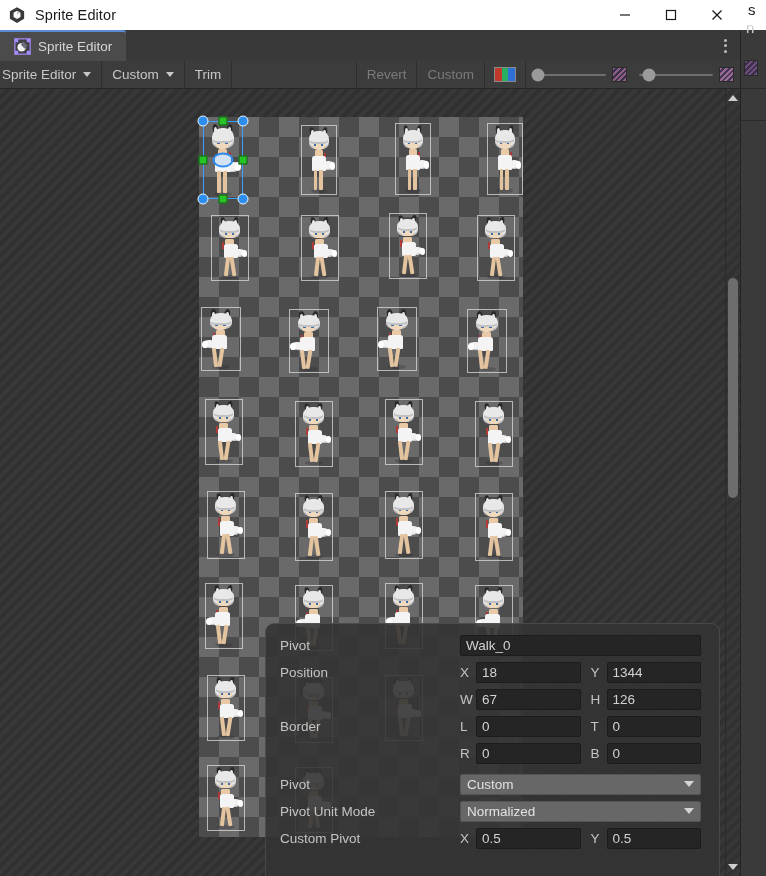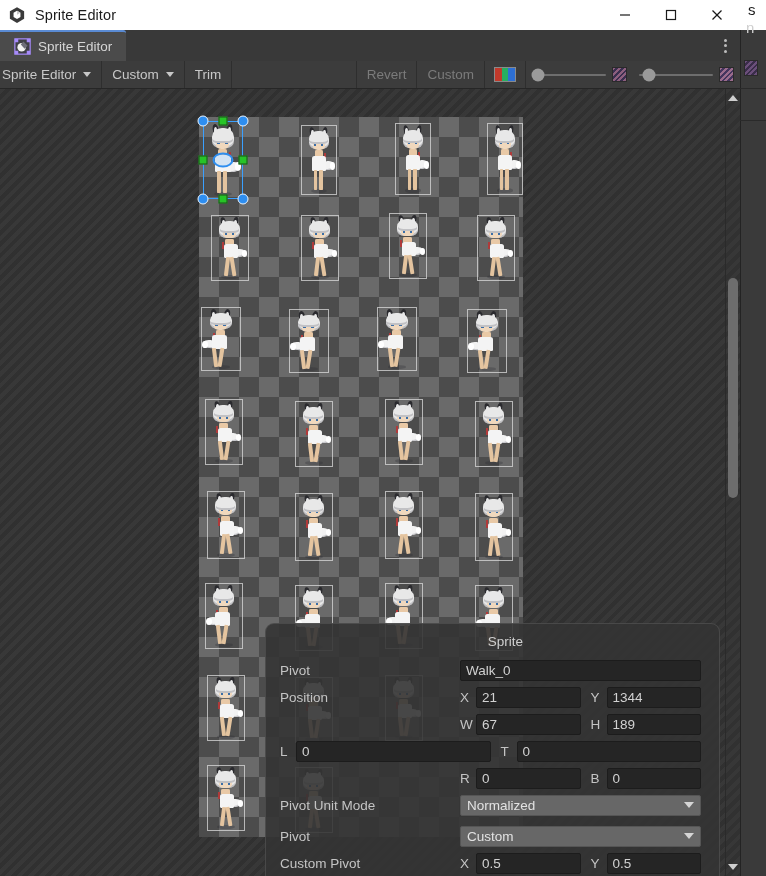--- a/index.html
+++ b/index.html
@@ -1253,58 +1253,58 @@
         </div>
     </div>
 
     <div class="scrollbar">
       <div class="sb-arrow up"></div>
       <div class="sb-thumb" style="top: 188.88px; height: 220.36px;"></div>
       <div class="sb-arrow down"></div>
     </div>
 
     <div class="inspector">
-      <div class="insp-title">Sprite</div>
 
       <div class="row">
         <div class="row-label">Pivot</div>
         <div class="row-fields">
           <div class="fld fld-wide">Walk_0</div>
         </div>
       </div>
 
       <div class="row">
         <div class="row-label">Position</div>
         <div class="row-fields">
           <div class="sub">
             <span class="sub-letter">X</span>
-            <span class="fld">21</span>
+            <span class="fld">18</span>
           </div>
           <div class="sub right">
             <span class="sub-letter">Y</span>
             <span class="fld">1344</span>
           </div>
         </div>
       </div>
 
       <div class="row">
         <div class="row-label"></div>
         <div class="row-fields">
           <div class="sub">
             <span class="sub-letter">W</span>
             <span class="fld">67</span>
           </div>
           <div class="sub right">
             <span class="sub-letter">H</span>
-            <span class="fld">189</span>
+            <span class="fld">126</span>
           </div>
         </div>
       </div>
 
       <div class="row">
+        <div class="row-label">Border</div>
         <div class="row-fields">
           <div class="sub">
             <span class="sub-letter">L</span>
             <span class="fld">0</span>
           </div>
           <div class="sub right">
             <span class="sub-letter">T</span>
             <span class="fld">0</span>
           </div>
         </div>
@@ -1317,40 +1317,40 @@
             <span class="sub-letter">R</span>
             <span class="fld">0</span>
           </div>
           <div class="sub right">
             <span class="sub-letter">B</span>
             <span class="fld">0</span>
           </div>
         </div>
       </div>
 
+      <div class="row" style="margin-top:5px;">
+        <div class="row-label">Pivot</div>
+        <div class="row-fields">
+          <div class="ddown">
+            <span>Custom</span>
+            <span class="dd-caret"></span>
+          </div>
+        </div>
+      </div>
+
       <div class="row">
         <div class="row-label">Pivot Unit Mode</div>
         <div class="row-fields">
           <div class="ddown">
             <span>Normalized</span>
             <span class="dd-caret"></span>
           </div>
         </div>
       </div>
 
-      <div class="row" style="margin-top:5px;">
-        <div class="row-label">Pivot</div>
-        <div class="row-fields">
-          <div class="ddown">
-            <span>Custom</span>
-            <span class="dd-caret"></span>
-          </div>
-        </div>
-      </div>
-
       <div class="row">
         <div class="row-label">Custom Pivot</div>
         <div class="row-fields">
           <div class="sub">
             <span class="sub-letter">X</span>
             <span class="fld">0.5</span>
           </div>
           <div class="sub right">
             <span class="sub-letter">Y</span>
             <span class="fld">0.5</span>

